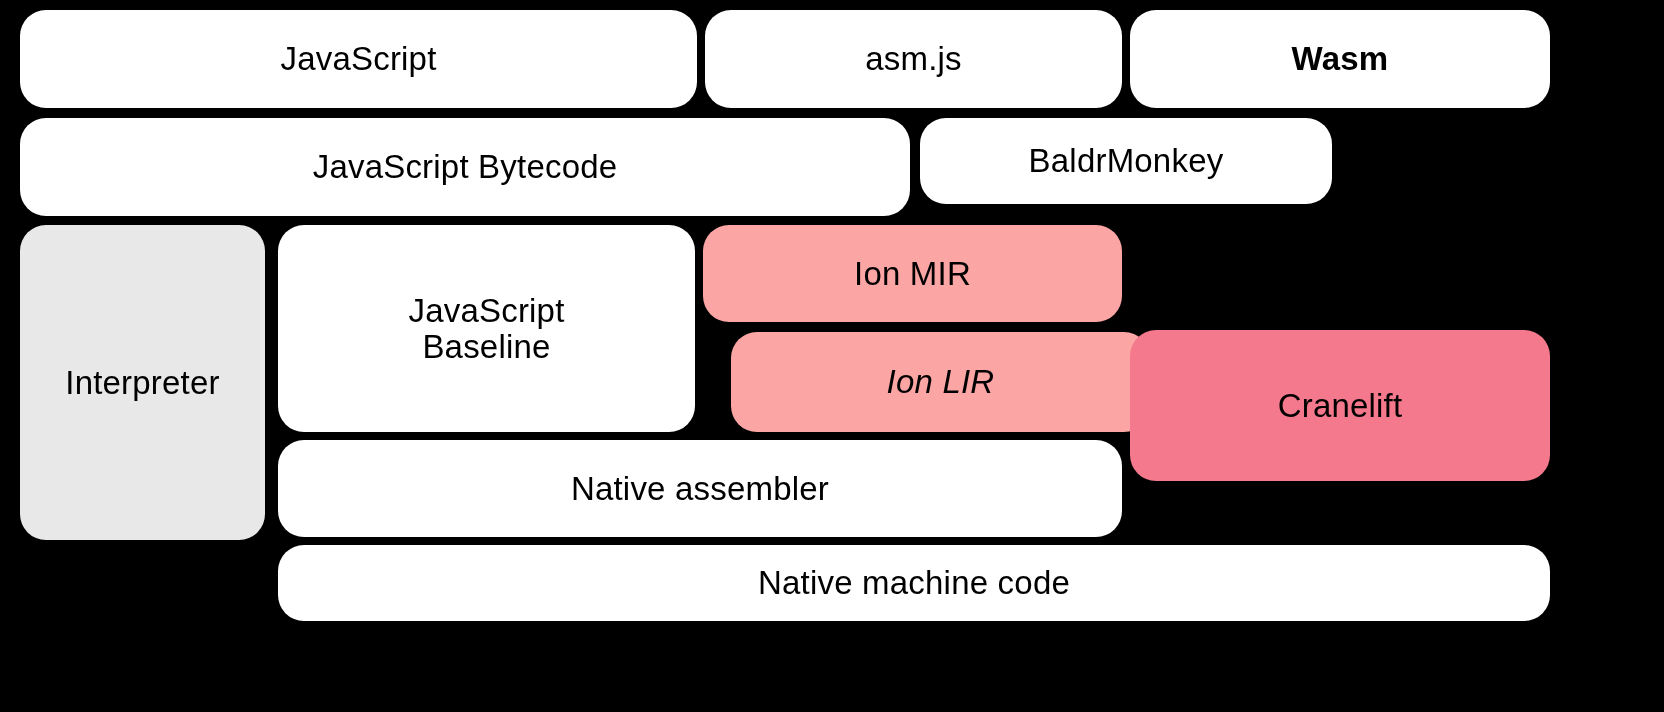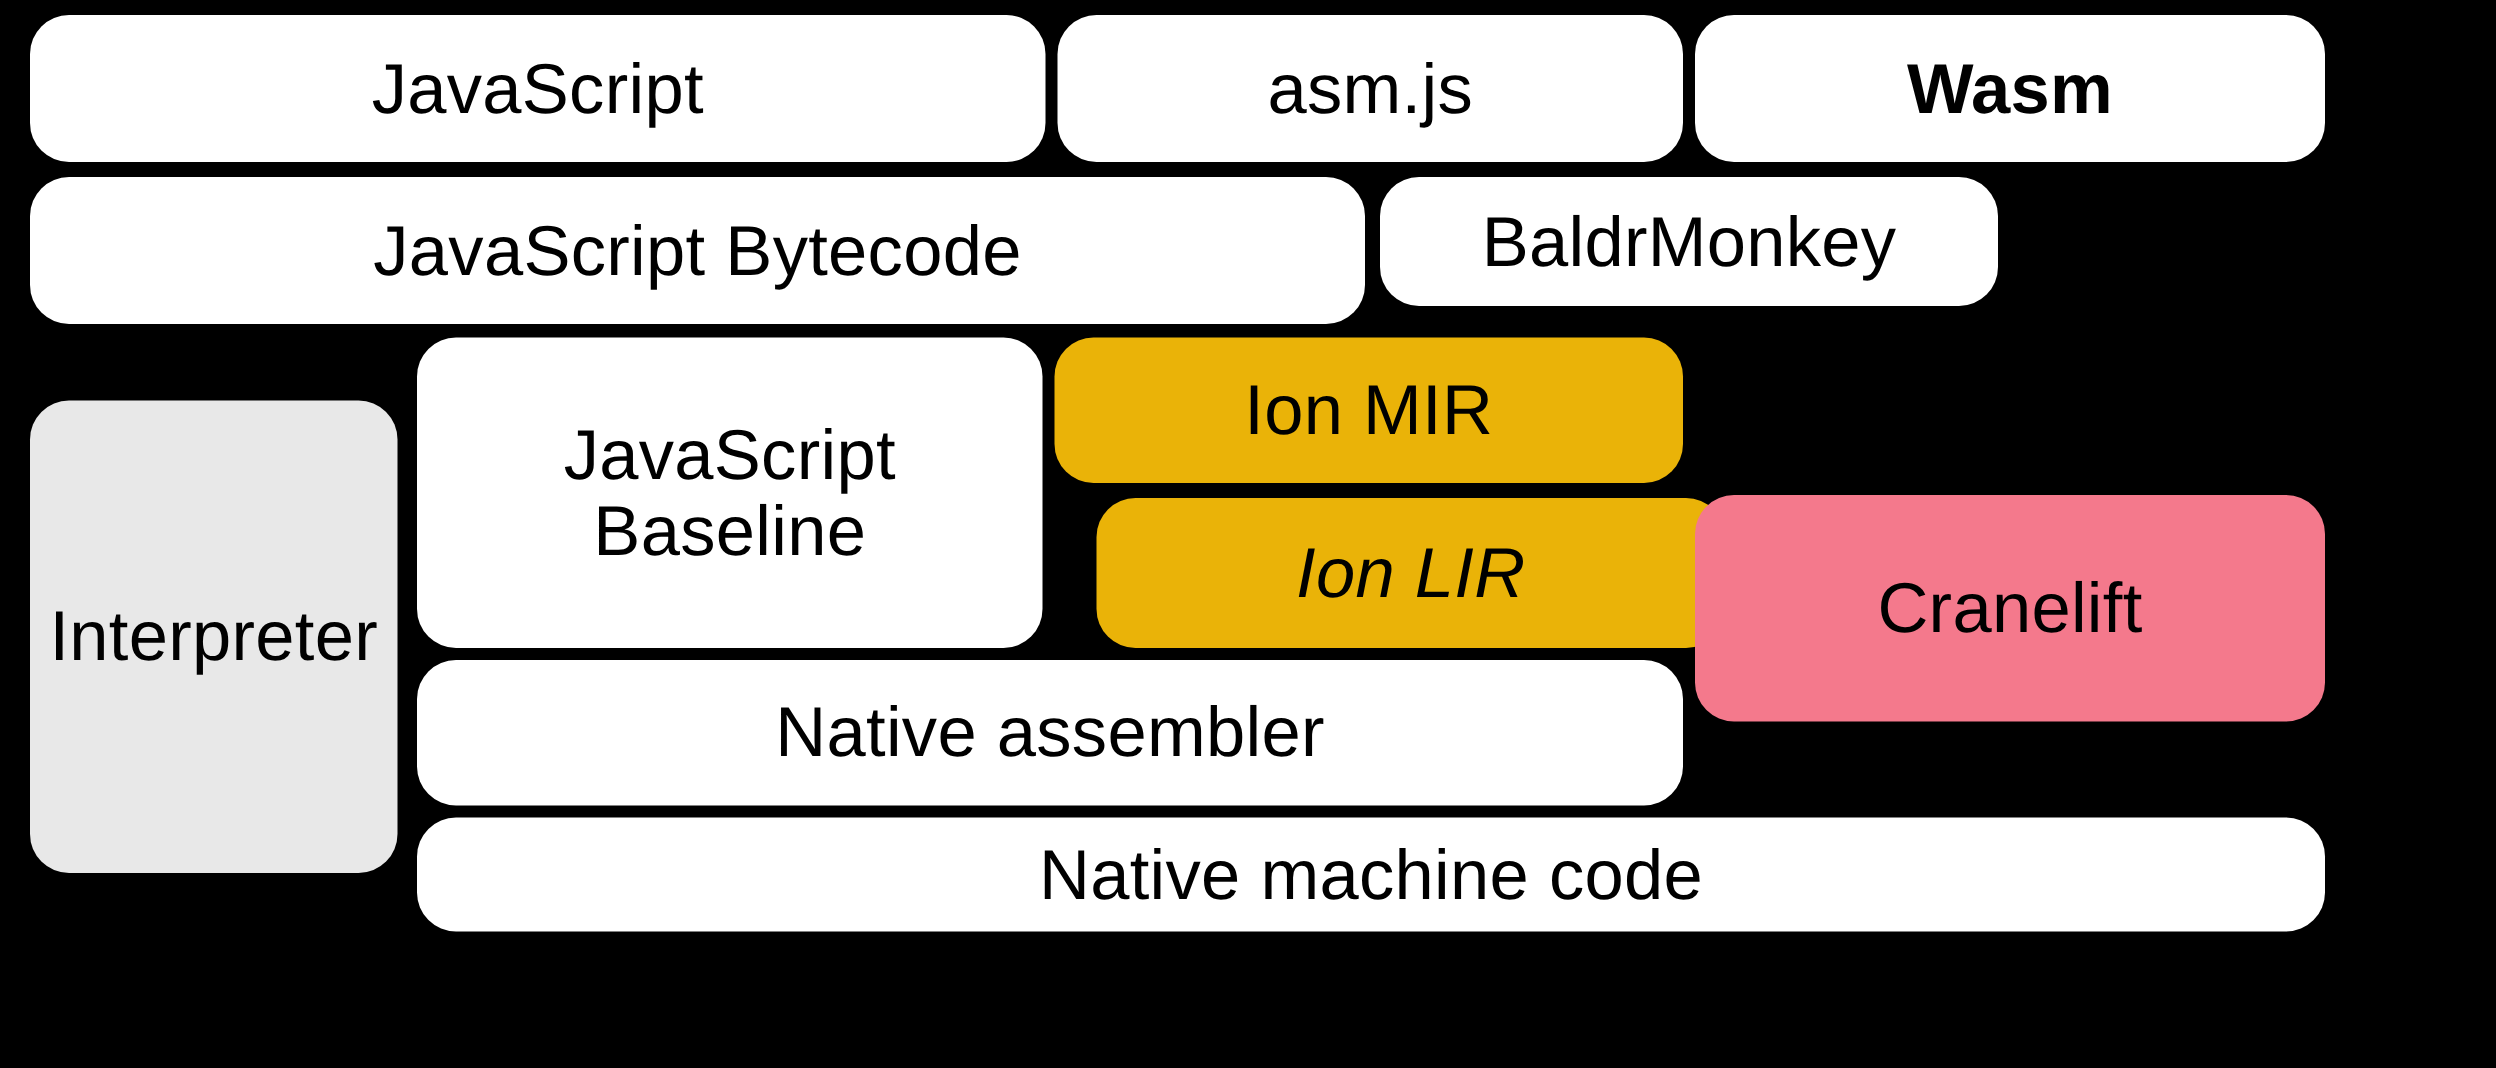--- a/index.html
+++ b/index.html
@@ -21,49 +21,49 @@
   }
   .node {
     position: absolute;
     box-sizing: border-box;
     border-radius: 26px;
     display: flex;
     align-items: center;
     justify-content: center;
     text-align: center;
     color: #000000;
-    font-size: 47px;
+    font-size: 33px;
     line-height: 1.08;
     font-weight: 400;
     letter-spacing: 0.2px;
     white-space: pre-line;
     font-family: "Liberation Sans", sans-serif;
     -webkit-font-smoothing: antialiased;
   }
   .fill-white { background: #ffffff; }
   .fill-gray  { background: #e8e8e8; }
-  .fill-green { background: #eab308; }
+  .fill-green { background: #fca5a5; }
   .fill-pink  { background: #f4798c; }
 </style>
 </head>
 <body>
 
 <div id="diagram">
 
   <div class="node fill-white" style="left:20px; top:10px; width:677px; height:98px;">JavaScript</div>
 
   <div class="node fill-white" style="left:705px; top:10px; width:417px; height:98px;">asm.js</div>
 
   <div class="node fill-white" style="left:1130px; top:10px; width:420px; height:98px;font-weight:bold;">Wasm</div>
 
   <div class="node fill-white" style="left:20px; top:118px; width:890px; height:98px;">JavaScript Bytecode</div>
 
   <div class="node fill-white" style="left:920px; top:118px; width:412px; height:86px;">BaldrMonkey</div>
 
-  <div class="node fill-gray" style="left:20px; top:225px; width:245px; height:315px;margin-top:42px;">Interpreter</div>
+  <div class="node fill-gray" style="left:20px; top:225px; width:245px; height:315px;">Interpreter</div>
 
   <div class="node fill-white" style="left:278px; top:225px; width:417px; height:207px;">JavaScript
 Baseline</div>
 
   <div class="node fill-green" style="left:703px; top:225px; width:419px; height:97px;">Ion MIR</div>
 
   <div class="node fill-green" style="left:731px; top:332px; width:419px; height:100px;font-style:italic;">Ion LIR</div>
 
   <div class="node fill-pink" style="left:1130px; top:330px; width:420px; height:151px;">Cranelift</div>
 

